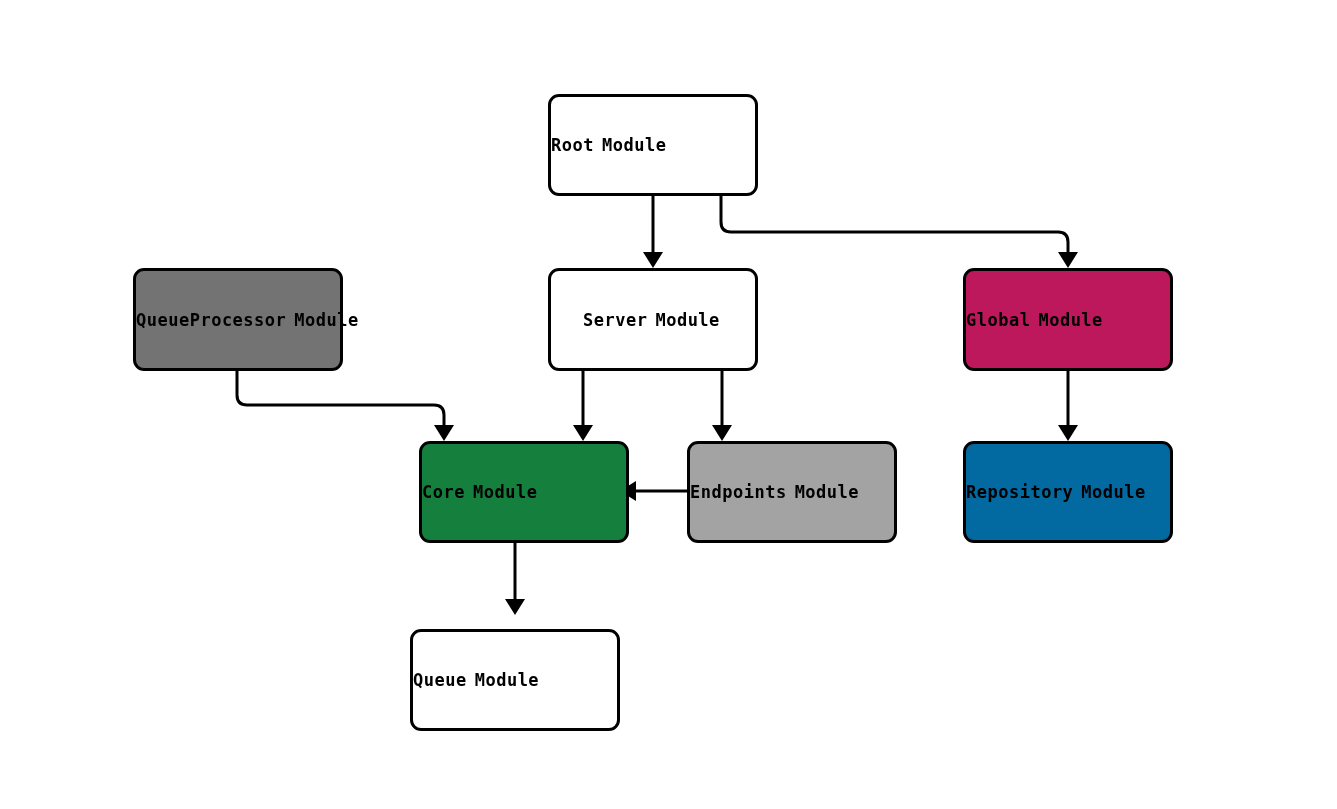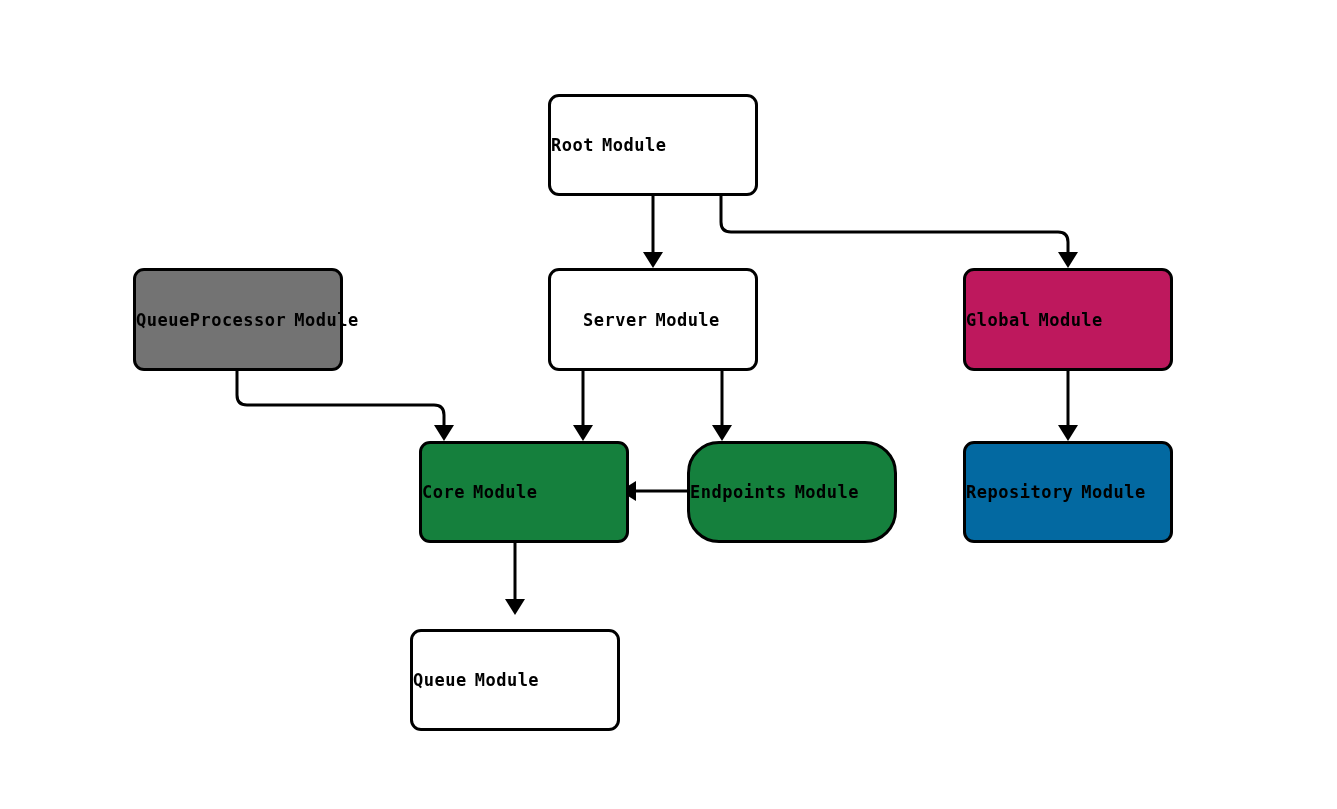--- a/index.html
+++ b/index.html
@@ -88,17 +88,17 @@
         <path d="M 515 543 L 515 599" fill="none" stroke="#000000" stroke-width="3" stroke-linecap="butt" stroke-linejoin="round"></path>
         <polygon points="505,599 525,599 515,615" fill="#000000"></polygon>
       </g>
     </svg>
   <div id="node-layer">
       <div class="node-box" style="left: 548px; top: 94px; width: 210px; height: 102px; border-color: rgb(0, 0, 0); border-width: 3px; background: rgb(255, 255, 255);"><span class="node-line">Root</span><span class="node-line">Module</span></div>
       <div class="node-box" style="left: 133px; top: 268px; width: 210px; height: 103px; border-color: rgb(0, 0, 0); border-width: 3px; background: #737373;"><span class="node-line">QueueProcessor</span><span class="node-line">Module</span></div>
       <div class="node-box" style="left: 548px; top: 268px; width: 210px; height: 103px; border-color: rgb(0, 0, 0); border-width: 3px; background: rgb(255, 255, 255); padding-left: 32px;"><span class="node-line">Server</span><span class="node-line">Module</span></div>
       <div class="node-box" style="left: 963px; top: 268px; width: 210px; height: 103px; border-color: rgb(0, 0, 0); border-width: 3px; background: #be185d;"><span class="node-line">Global</span><span class="node-line">Module</span></div>
       <div class="node-box" style="left: 410px; top: 441px; width: 210px; height: 102px; border-color: rgb(0, 0, 0); border-width: 3px; background: #15803d; margin-left: 9px;"><span class="node-line">Core</span><span class="node-line">Module</span></div>
-      <div class="node-box" style="left: 687px; top: 441px; width: 210px; height: 102px; border-color: rgb(0, 0, 0); border-width: 3px; background: #15803d; border-radius: 32px;"><span class="node-line">Endpoints</span><span class="node-line">Module</span></div>
+      <div class="node-box" style="left: 687px; top: 441px; width: 210px; height: 102px; border-color: rgb(0, 0, 0); border-width: 3px; background: #a3a3a3;"><span class="node-line">Endpoints</span><span class="node-line">Module</span></div>
       <div class="node-box" style="left: 963px; top: 441px; width: 210px; height: 102px; border-color: rgb(0, 0, 0); border-width: 3px; background: #0369a1;"><span class="node-line">Repository</span><span class="node-line">Module</span></div>
       <div class="node-box" style="left: 410px; top: 629px; width: 210px; height: 102px; border-color: rgb(0, 0, 0); border-width: 3px; background: rgb(255, 255, 255);"><span class="node-line">Queue</span><span class="node-line">Module</span></div>
     </div>
 </div>
 
 </body></html>

